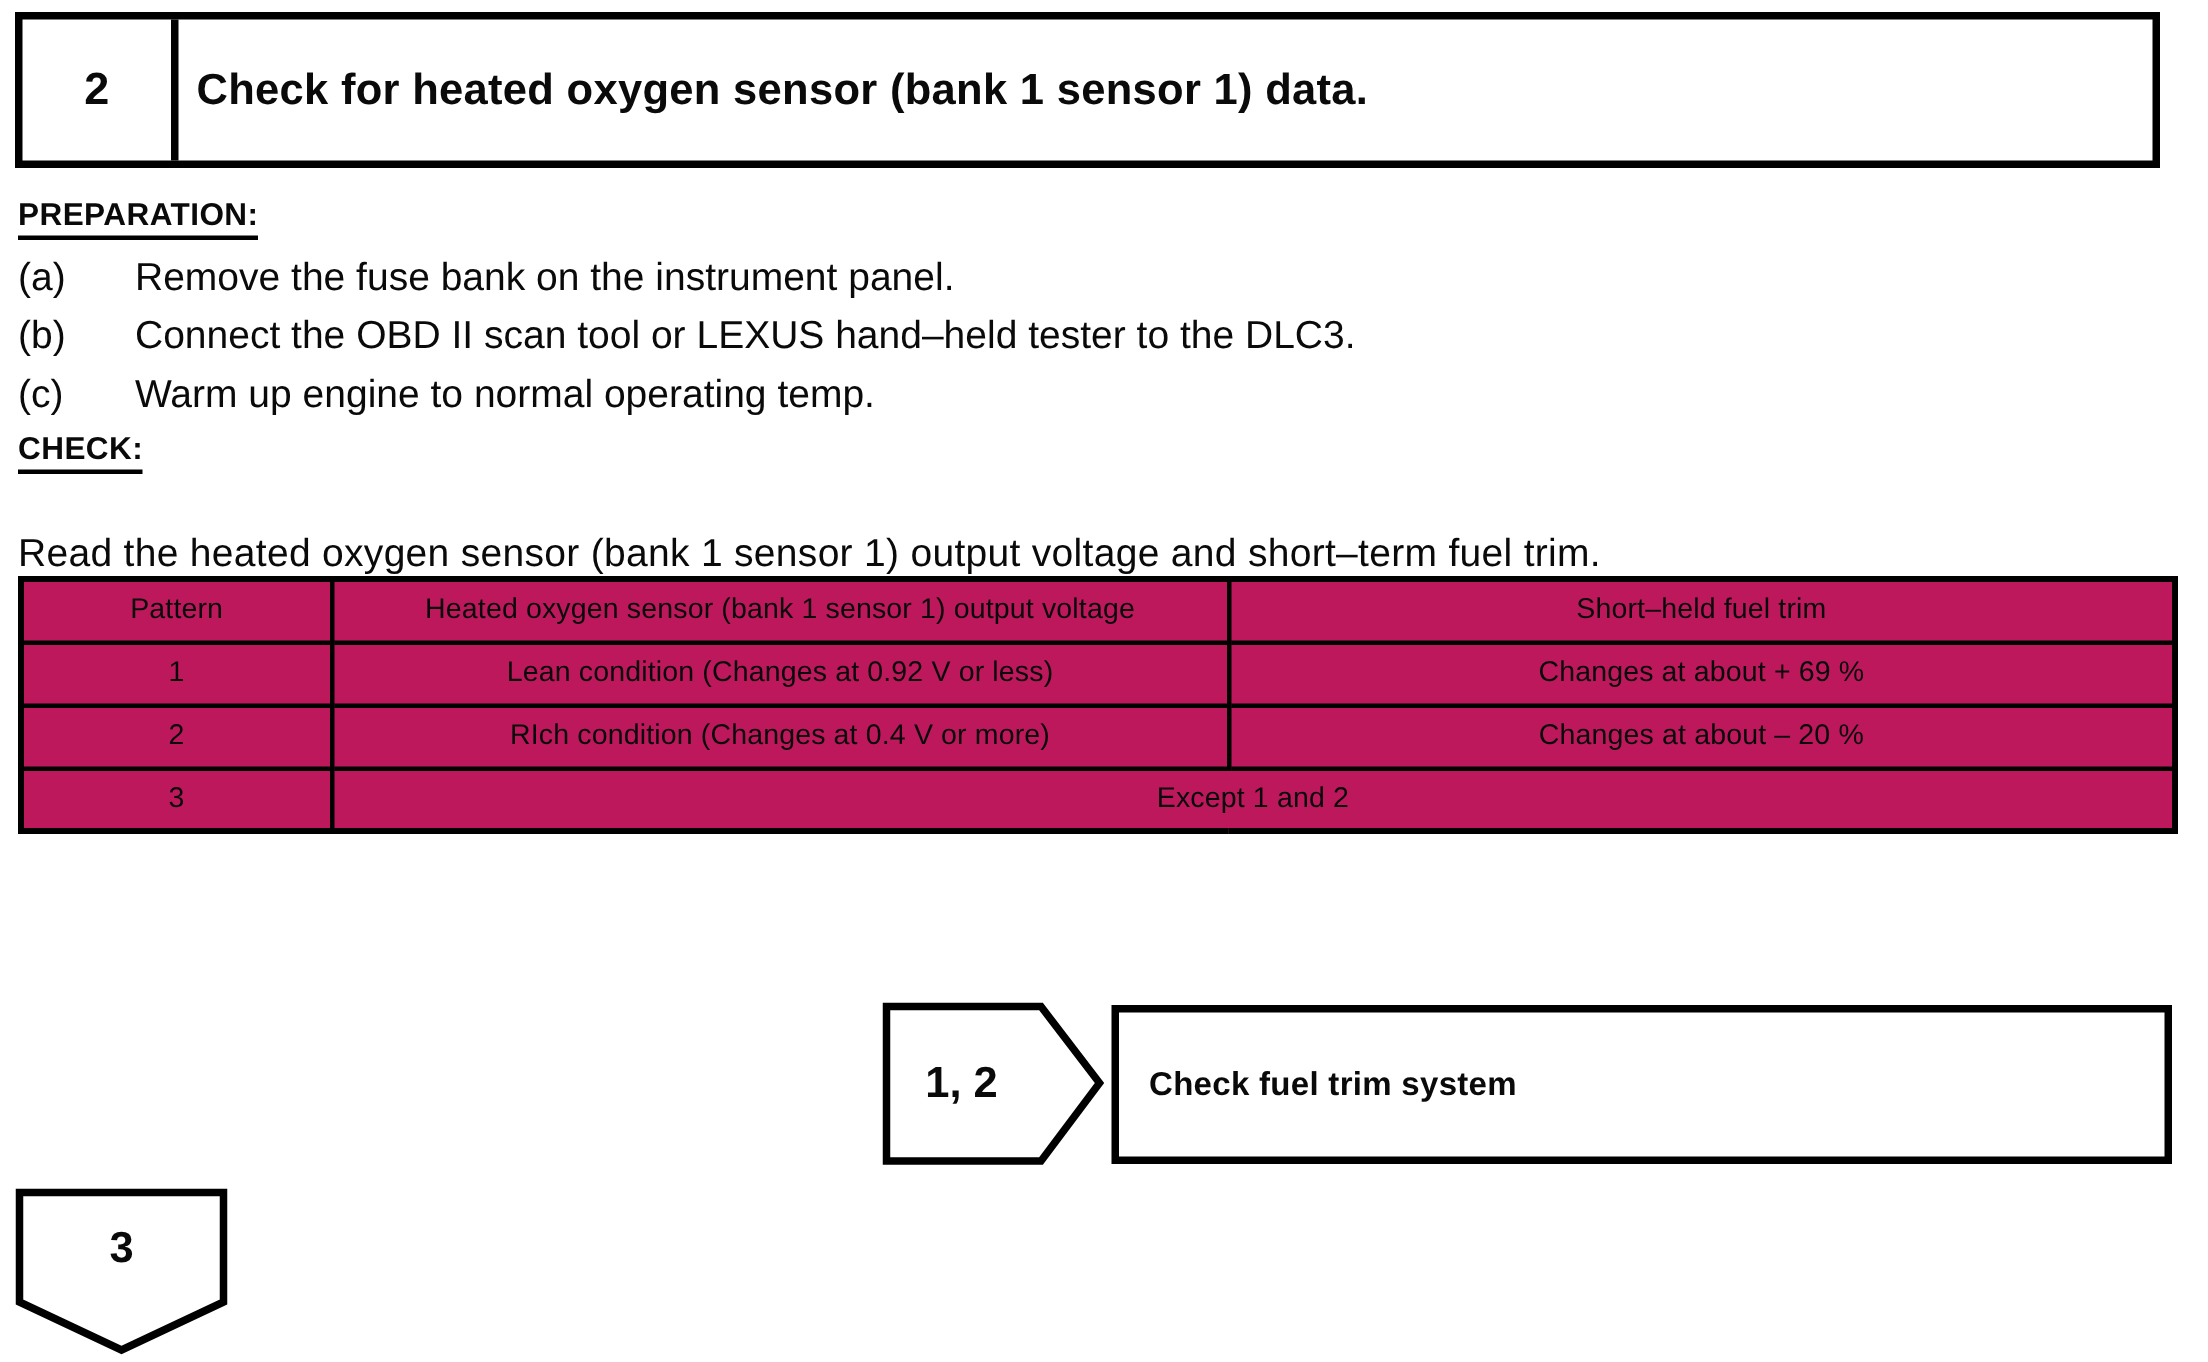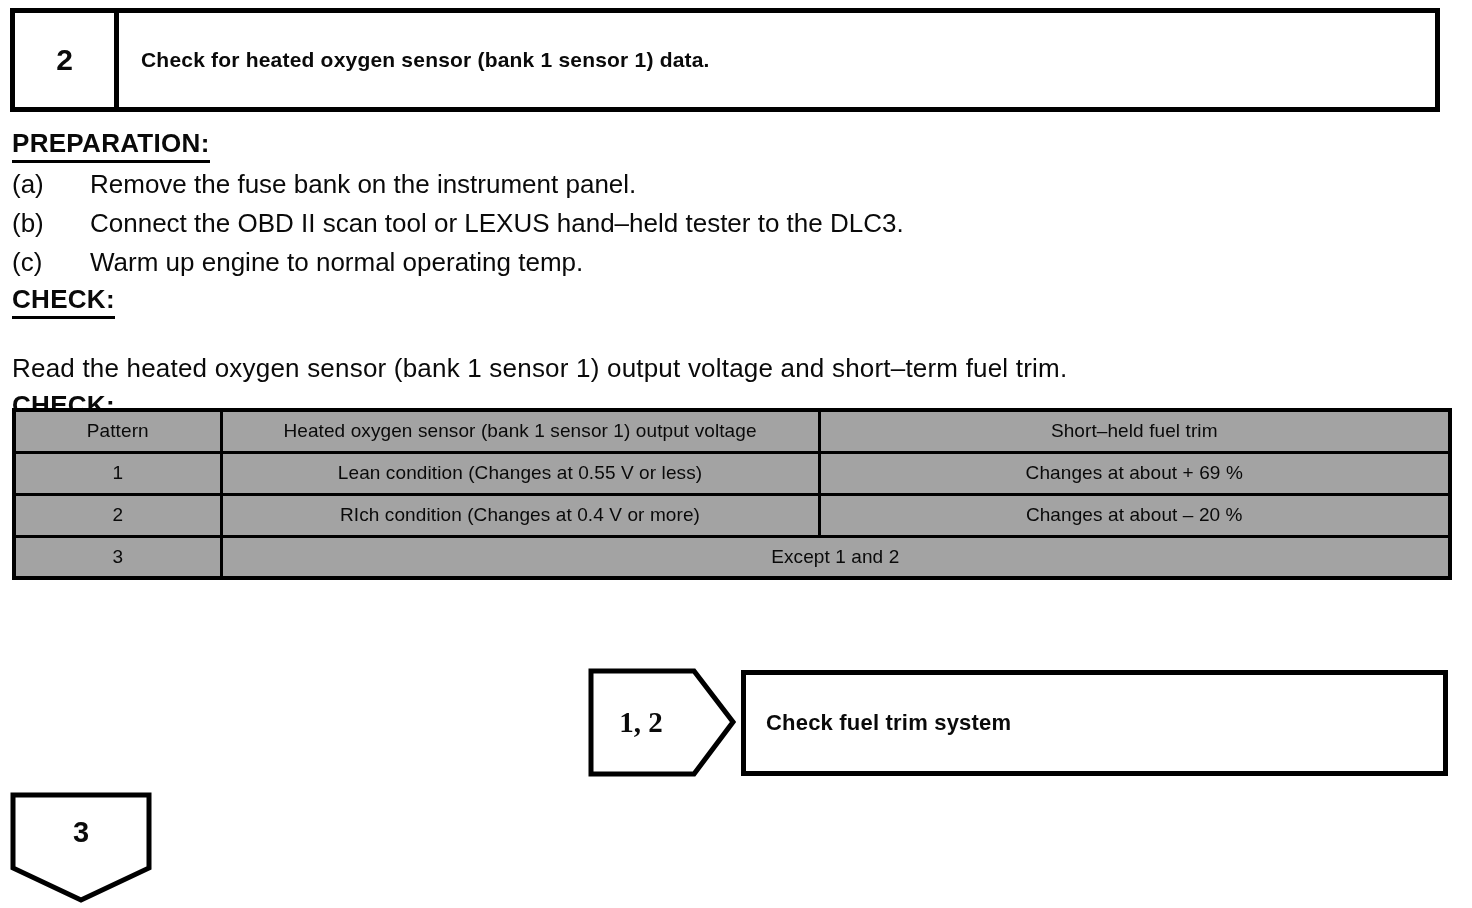--- a/index.html
+++ b/index.html
@@ -28,70 +28,70 @@
   }
   .step-number {
     width: 104px;
     border-right: 5px solid #000;
     display: flex; align-items: center; justify-content: center;
     font-size: 30px; font-weight: bold;
   }
   .step-title {
     flex: 1;
     display: flex; align-items: center;
-    padding-left: 22px;
-    font-size: 21px; font-weight: bold;
+    padding-left: 12px;
+    font-size: 29px; font-weight: bold;
     letter-spacing: 0.2px;
   }
 
   
   .text-block {
     position: absolute;
     left: 12px; top: 126px;
     width: 1440px;
   }
   .line { height: 39px; display: flex; align-items: center; font-size: 26px; }
   .heading-line span {
     font-weight: bold;
-    font-size: 26px;
+    font-size: 21px;
     border-bottom: 3px solid #000;
     padding-bottom: 1px;
     letter-spacing: 0.3px;
   }
   .list-line .item-label { width: 78px; flex: 0 0 78px; }
   .para-line { letter-spacing: 0.2px; margin-top: 28px; }
 
   
   .result-table {
     position: absolute;
-    left: 12px; top: 408px;
+    left: 12px; top: 384px;
     width: 1436px;
     border-collapse: collapse;
     table-layout: fixed;
-    background: #a3a3a3;
+    background: #be185d;
   }
   .result-table td, .result-table th {
     border: 3px solid #000;
     font-size: 19px;
     font-weight: normal;
     text-align: center;
     height: 42px;
     padding: 0 6px;
     letter-spacing: 0.1px;
   }
   .result-table { border: 4px solid #000; }
   .col-pattern { width: 207px; }
   .col-voltage { width: 598px; }
   .col-trim    { width: 631px; }
 
   
   .connector-12 {
     position: absolute;
     left: 588px; top: 668px;
-    width: 148px; height: 128px; font-family: Liberation Serif, serif;
+    width: 148px; height: 128px;
   }
   .connector-12 svg, .connector-3 svg { display: block; }
   .connector-label {
     position: absolute;
     font-size: 29px; font-weight: bold;
   }
   .label-12 {
     left: 0; top: 0; width: 106px; height: 109px;
     display: flex; align-items: center; justify-content: center;
   }
@@ -153,21 +153,21 @@
 
   <table class="result-table">
     <tbody>
         <tr>
       <th class="col-pattern">Pattern</th>
       <th class="col-voltage">Heated oxygen sensor (bank 1 sensor 1) output voltage</th>
       <th class="col-trim">Short–held fuel trim</th>
     </tr>
     <tr>
       <td>1</td>
-      <td>Lean condition (Changes at 0.55 V or less)</td>
+      <td>Lean condition (Changes at 0.92 V or less)</td>
       <td>Changes at about + 69 %</td>
     </tr>
     <tr>
       <td>2</td>
       <td>RIch condition (Changes at 0.4 V or more)</td>
       <td>Changes at about – 20 %</td>
     </tr>
     <tr>
       <td>3</td>
       <td colspan="2">Except 1 and 2</td>

